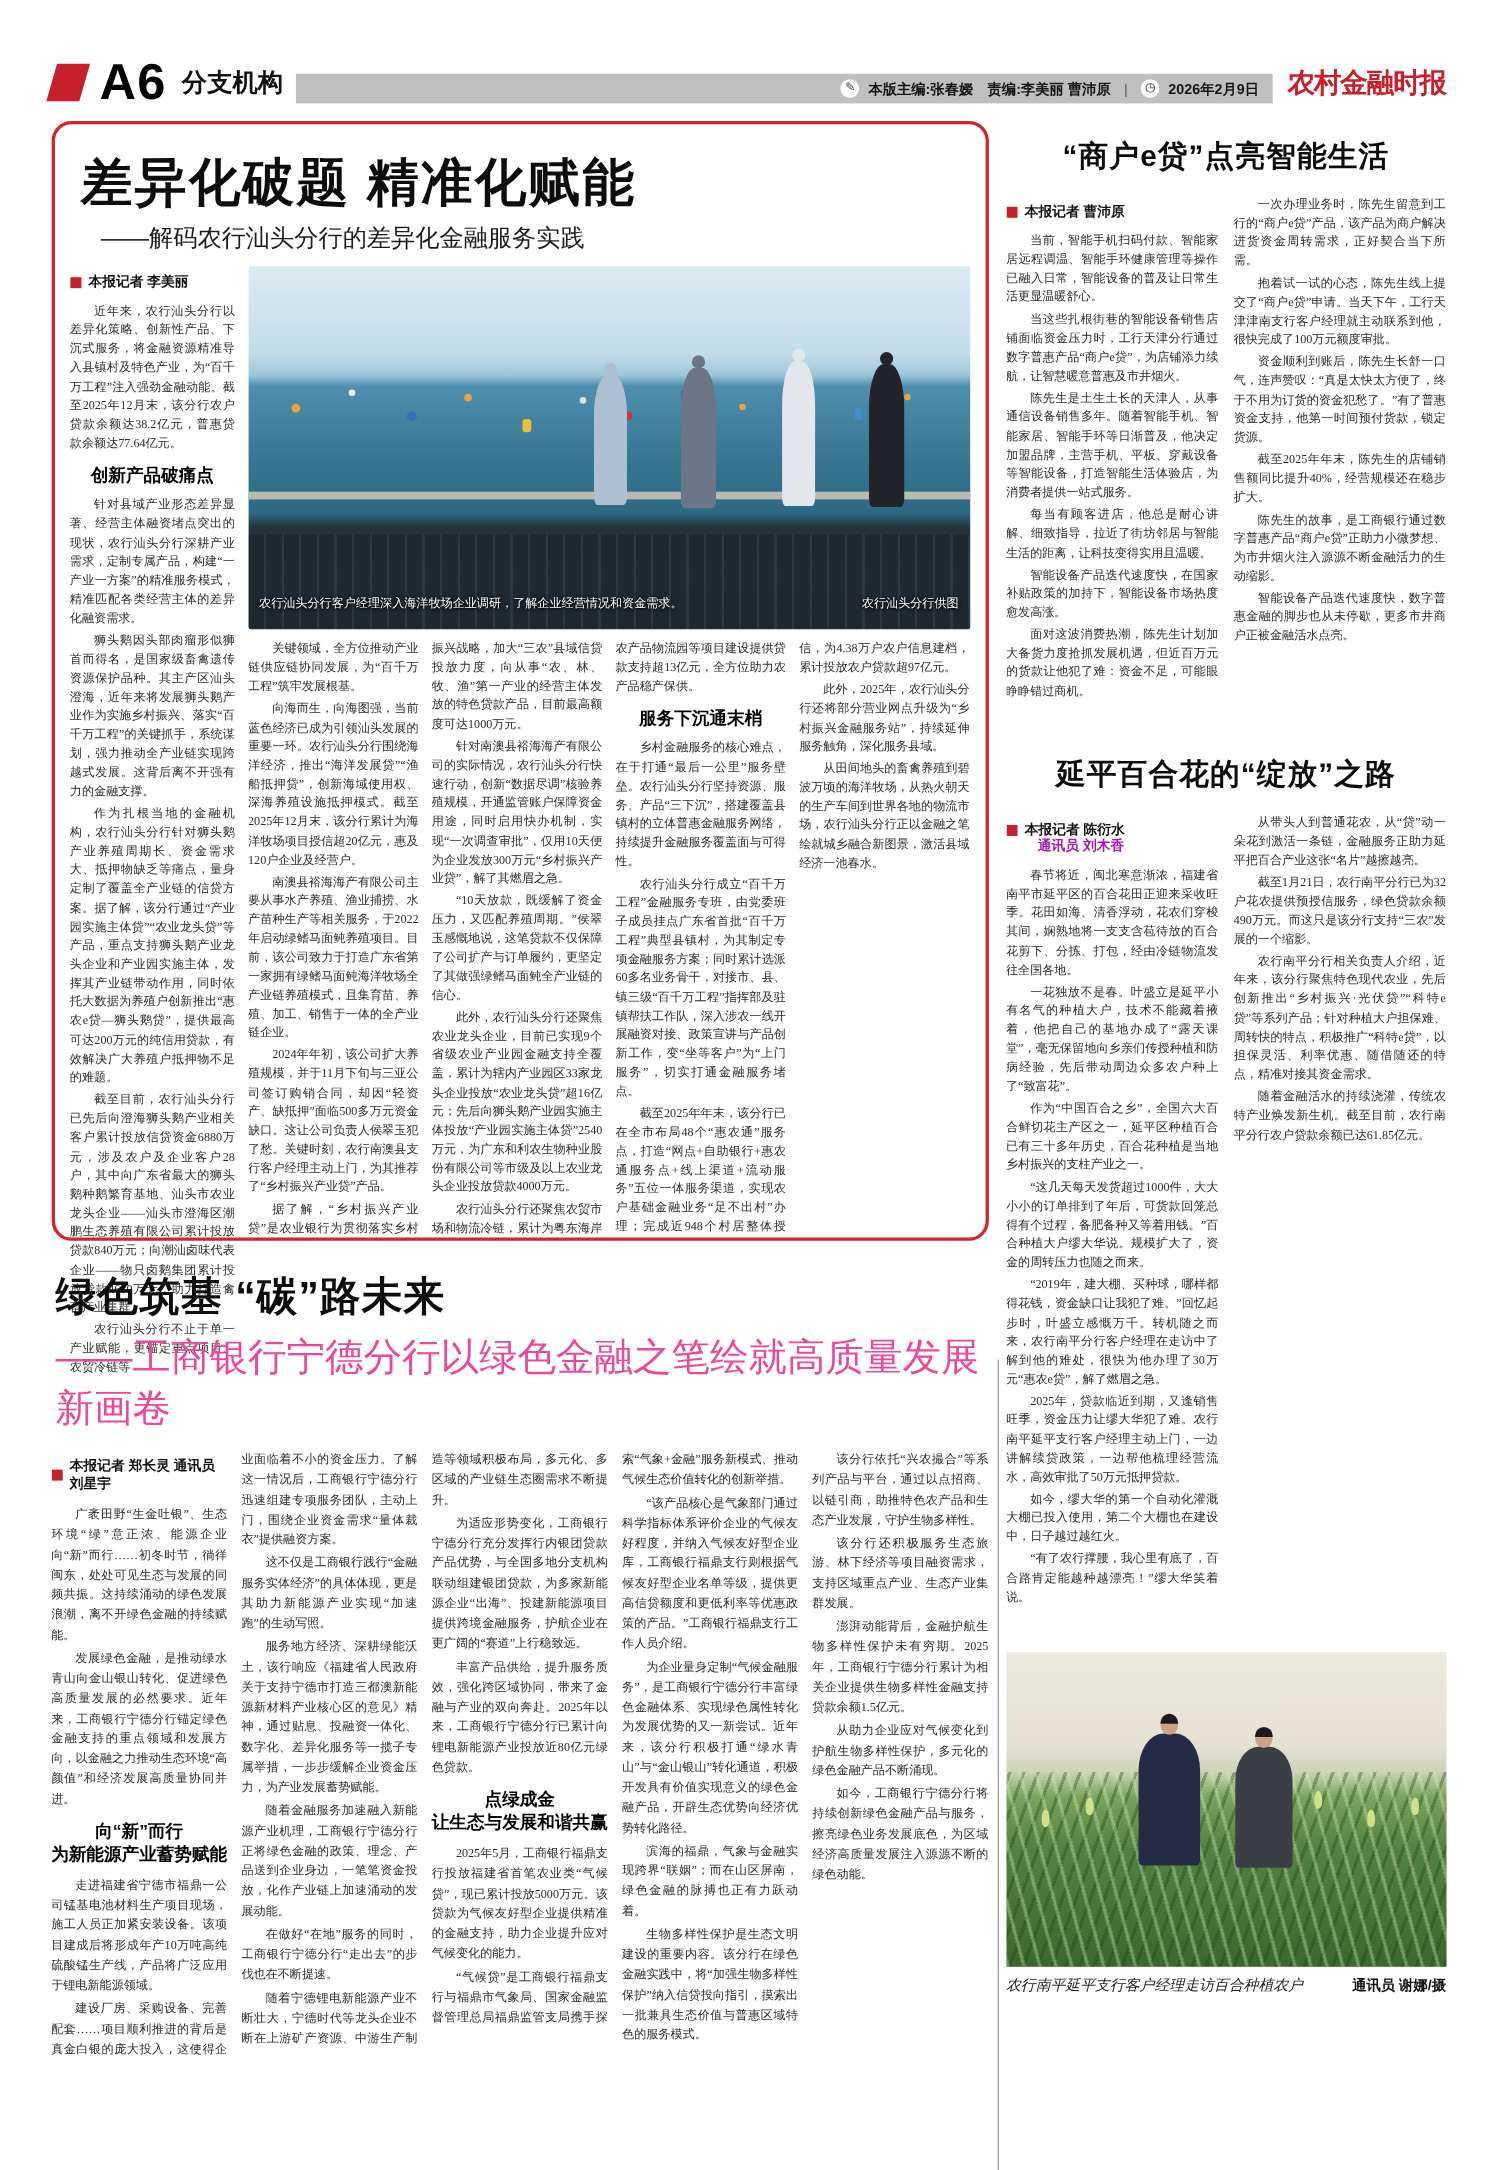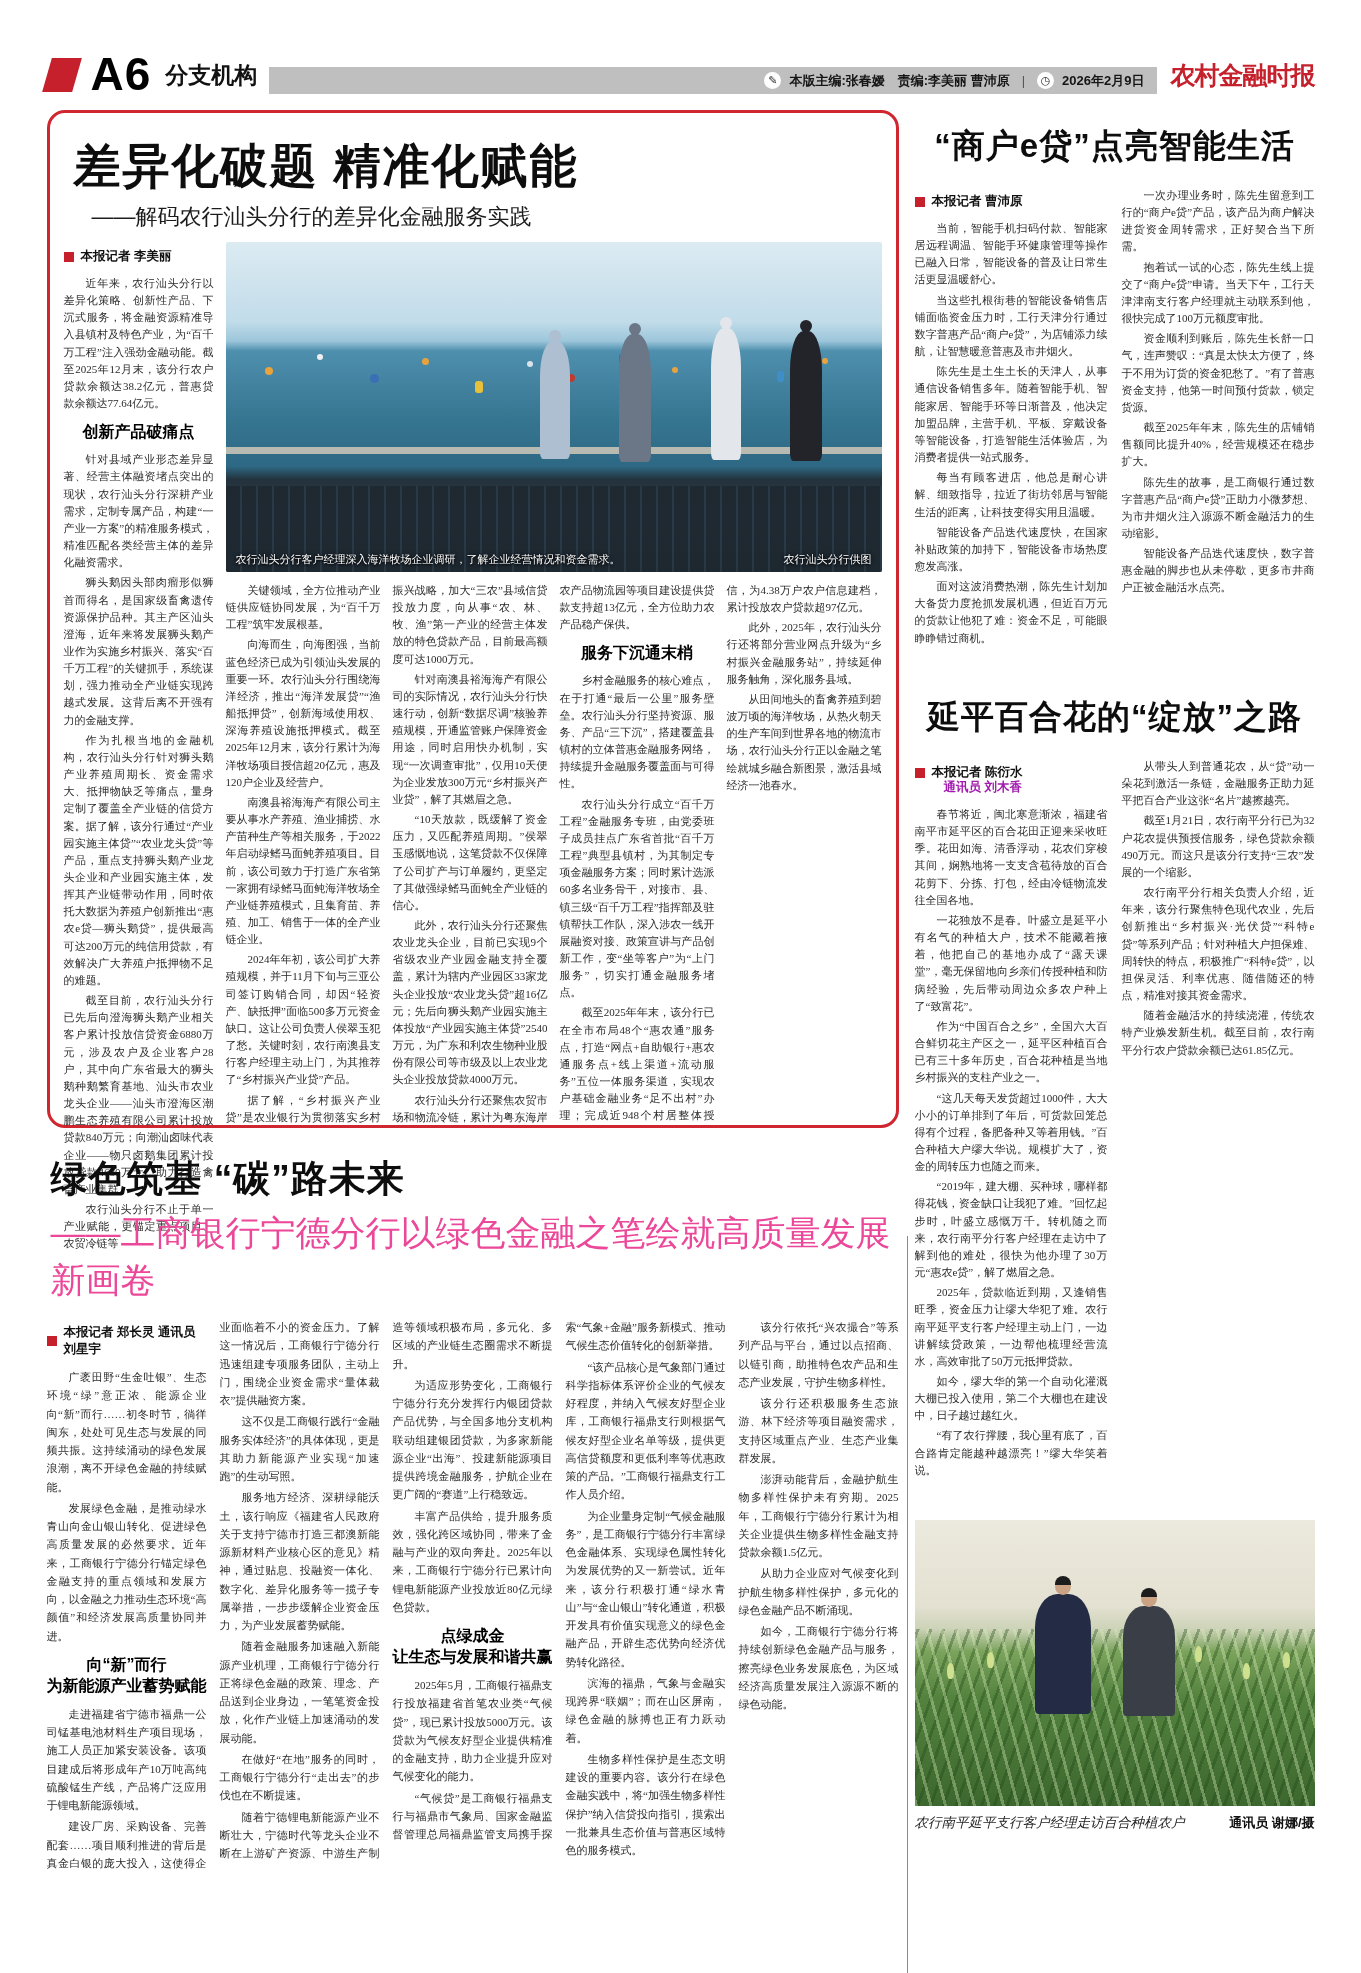--- a/index.html
+++ b/index.html
@@ -40,31 +40,31 @@
   .sh-flow{column-count:4;column-gap:12px;column-fill:auto;height:556px;overflow:hidden;margin-top:10px;}
 
   
   .photo-sea{position:relative;height:330px;overflow:hidden;border-radius:2px;
      background:linear-gradient(180deg,#dcebf2 0%,#c2dcea 24%,#9cc6da 30%,#4e8fae 33%,#35748f 55%,#2d6884 68%,#23323c 72%,#2e3f4a 86%,#222c34 100%);}
   .buoy{position:absolute;border-radius:50%;}
   .platform{position:absolute;left:0;right:0;top:62%;height:7px;background:#cfc9ba;opacity:.85;}
   .net{position:absolute;left:0;right:0;bottom:0;height:26%;background:repeating-linear-gradient(90deg,#1d2730 0 14px,#2a3947 14px 16px);opacity:.9;}
   .fig{position:absolute;border-radius:42% 42% 10% 10% / 30% 30% 6% 6%;}
   .fig::before{content:"";position:absolute;top:-11px;left:50%;transform:translateX(-50%);width:12px;height:12px;border-radius:50%;background:inherit;}
-  .sea-cap{position:absolute;left:10px;right:10px;bottom:5px;display:flex;justify-content:space-between;gap:14px;color:#fff;font-size:11px;text-shadow:0 1px 2px #000,0 0 4px #000;}
+  .sea-cap{position:absolute;left:10px;right:10px;bottom:16px;display:flex;justify-content:space-between;gap:14px;color:#fff;font-size:11px;text-shadow:0 1px 2px #000,0 0 4px #000;}
 
   
   .ningde{margin-top:26px;}
   .nd-title{font-family:"Liberation Sans","DejaVu Sans",sans-serif;font-size:37px;font-weight:bold;color:#0d0d0d;margin:0 0 6px 4px;letter-spacing:1px;}
   .nd-sub{font-family:"Liberation Sans","DejaVu Sans",sans-serif;font-size:35px;color:#ec4899;margin:0 0 14px 4px;font-weight:normal;}
   .nd-flow{column-count:5;column-gap:13px;column-fill:auto;height:556px;overflow:hidden;}
   .nd-flow p{line-height:1.66;}
 
   
-  .sg-title,.yp-title{font-family:"Liberation Sans","DejaVu Sans",sans-serif;font-size:33px;font-weight:bold;text-align:center;color:#0d0d0d;margin:14px 0 18px;letter-spacing:1px;}
+  .sg-title,.yp-title{font-family:"Liberation Sans","DejaVu Sans",sans-serif;font-size:27px;font-weight:bold;text-align:center;color:#0d0d0d;margin:14px 0 18px;letter-spacing:1px;}
   .rflow{column-count:2;column-gap:14px;column-fill:auto;overflow:hidden;}
   .sg-flow{height:478px;}
   .yp-flow{height:752px;}
   .yanping{margin-top:30px;}
 
   
   .photo-lily{position:relative;height:286px;overflow:hidden;margin-top:10px;background:linear-gradient(180deg,#eceade 0%,#e4e1d2 30%,#cdd3b8 38%,#7ba35c 46%,#54833f 62%,#3c672e 100%);}
   .arc{position:absolute;border:3px solid #6d4632;border-radius:50%;border-bottom-color:transparent;border-left-color:transparent;border-right-color:transparent;}
   .leaves{position:absolute;left:0;right:0;bottom:0;height:62%;
      background:repeating-linear-gradient(75deg,rgba(220,240,190,.35) 0 3px,rgba(0,0,0,0) 3px 14px),

